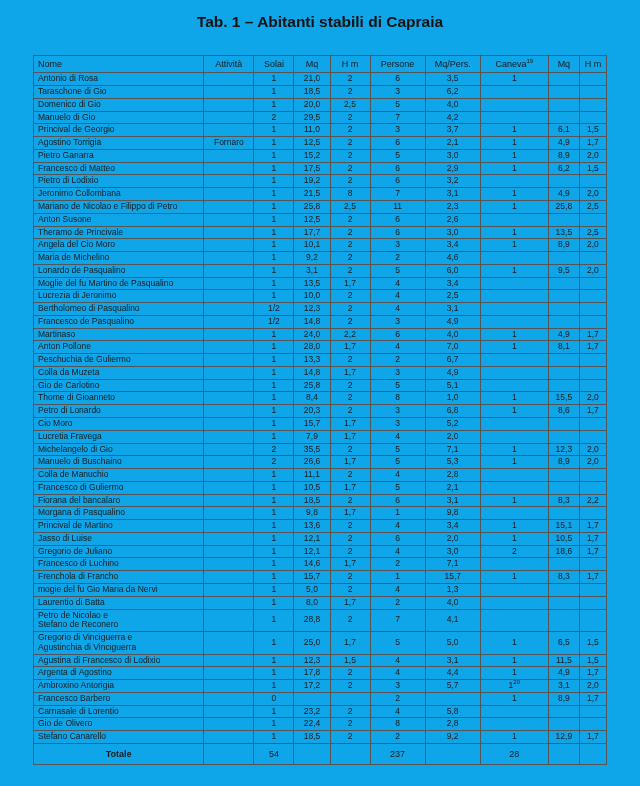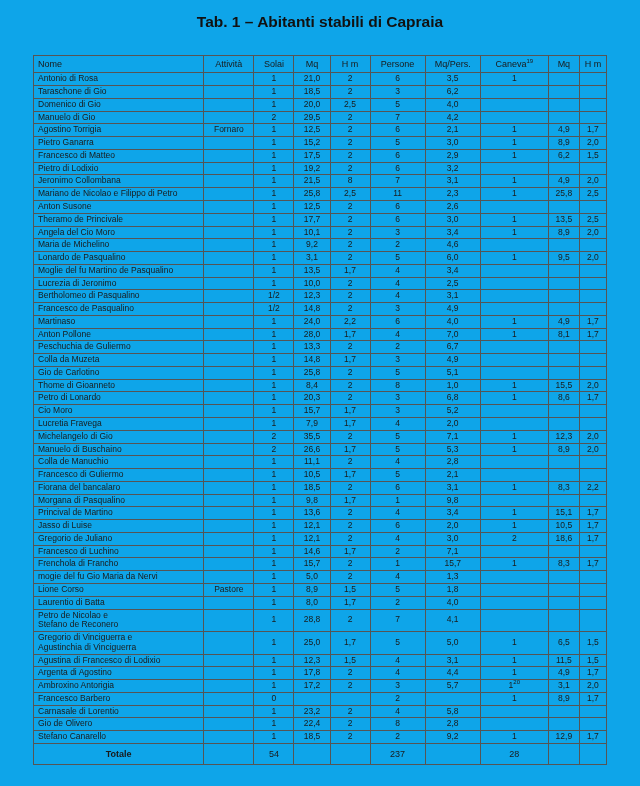--- a/index.html
+++ b/index.html
@@ -138,20 +138,32 @@
           <td>2</td>
           <td>29,5</td>
           <td>2</td>
           <td>7</td>
           <td>4,2</td>
           <td></td>
           <td></td>
           <td></td>
         </tr>
         <tr>
+          <td class="name">Princival de Georgio</td>
+          <td></td>
+          <td>1</td>
+          <td>11,0</td>
+          <td>2</td>
+          <td>3</td>
+          <td>3,7</td>
+          <td>1</td>
+          <td>6,1</td>
+          <td>1,5</td>
+        </tr>
+        <tr>
           <td class="name">Agostino Torrigia</td>
           <td>Fornaro</td>
           <td>1</td>
           <td>12,5</td>
           <td>2</td>
           <td>6</td>
           <td>2,1</td>
           <td>1</td>
           <td>4,9</td>
           <td>1,7</td>
@@ -565,32 +577,20 @@
           <td>1,7</td>
         </tr>
         <tr>
           <td class="name">mogie del fu Gio Maria da Nervi</td>
           <td></td>
           <td>1</td>
           <td>5,0</td>
           <td>2</td>
           <td>4</td>
           <td>1,3</td>
-          <td></td>
-          <td></td>
-          <td></td>
-        </tr>
-        <tr>
-          <td class="name">Lione Corso</td>
-          <td>Pastore</td>
-          <td>1</td>
-          <td>8,9</td>
-          <td>1,5</td>
-          <td>5</td>
-          <td>1,8</td>
           <td></td>
           <td></td>
           <td></td>
         </tr>
         <tr>
           <td class="name">Laurentio di Batta</td>
           <td></td>
           <td>1</td>
           <td>8,0</td>
           <td>1,7</td>

